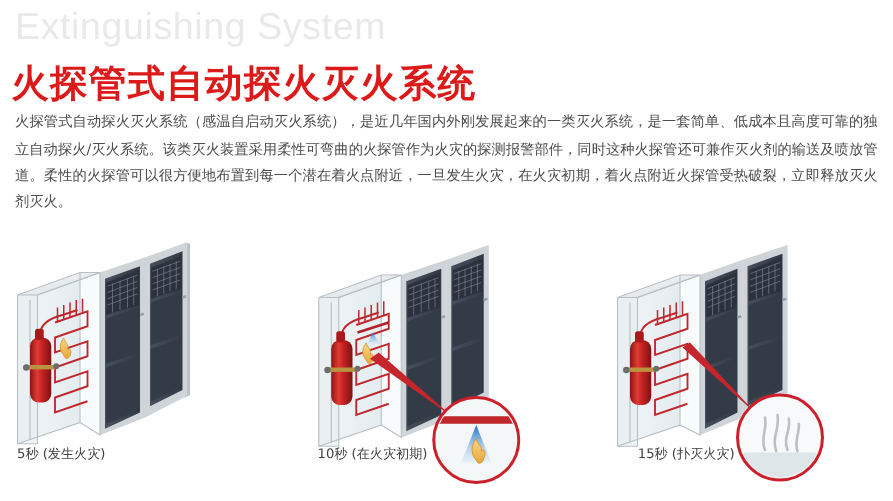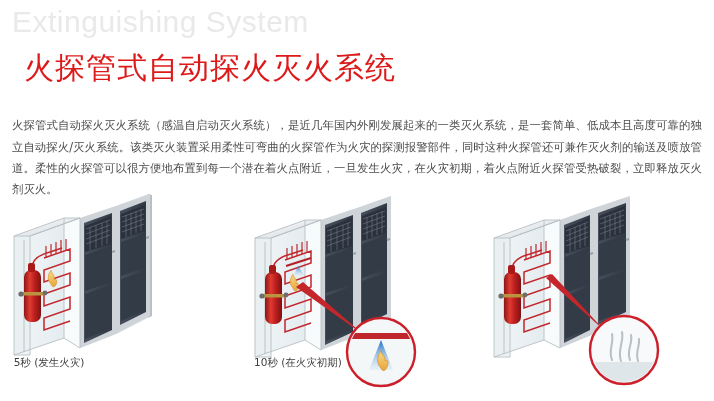--- a/index.html
+++ b/index.html
@@ -12,29 +12,29 @@
 
   
   .watermark{
     position:absolute;left:12px;top:5px;
     font-size:30px;font-weight:400;letter-spacing:.5px;
     color:#e9e9e9;white-space:nowrap;
     font-family:"Liberation Sans","DejaVu Sans",sans-serif;
     user-select:none;
   }
   .title{
-    position:absolute;left:24px;top:28px;
-    font-size:30px;line-height:40px;font-weight:400;
+    position:absolute;left:9px;top:28px;
+    font-size:30px;line-height:40px;font-weight:700;
     color:#dd1a1a;letter-spacing:1px;white-space:nowrap;
     font-family:"DejaVu Sans","Liberation Sans",sans-serif;
   }
 
   
   .body-copy{
-    position:absolute;left:12px;top:104px;width:690px;
+    position:absolute;left:12px;top:76px;width:690px;
     font-size:11.4px;line-height:21.2px;color:#4c4c4c;
     text-align:justify;text-justify:inter-character;
     font-family:"DejaVu Sans","Liberation Sans",sans-serif;
   }
 
   
   .figures{position:absolute;left:0;top:192px;width:600px;height:200px;}
   .figure{position:absolute;top:0;width:238px;height:200px;}
   .fig1{left:2px;}
   .fig2{left:241px;}
@@ -446,16 +446,17 @@
               <g fill="none" stroke="#b9c1c6" stroke-width="2.1" stroke-linecap="round">
                 <path d="M134,168 C130,158 136,152 134,142"></path>
                 <path d="M143,169 C139,158 146,151 144,140"></path>
                 <path d="M152,168 C148,158 155,152 153,143"></path>
                 <path d="M160,169 C157,160 162,154 161,147"></path>
               </g>
             </g>
           </g>
         </svg>
       </div>
+      <div class="caption">15秒 (扑灭火灾)</div>
     </div>
 
   </div>
 </div>
 
 </body></html>

